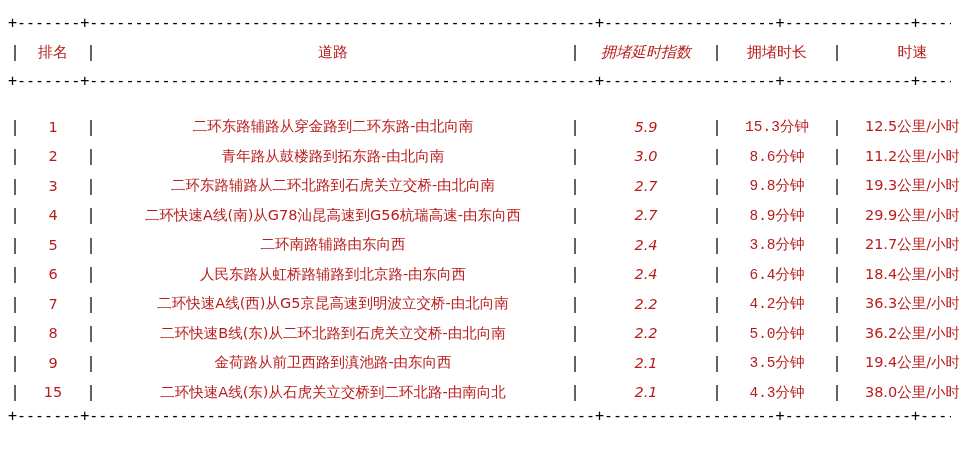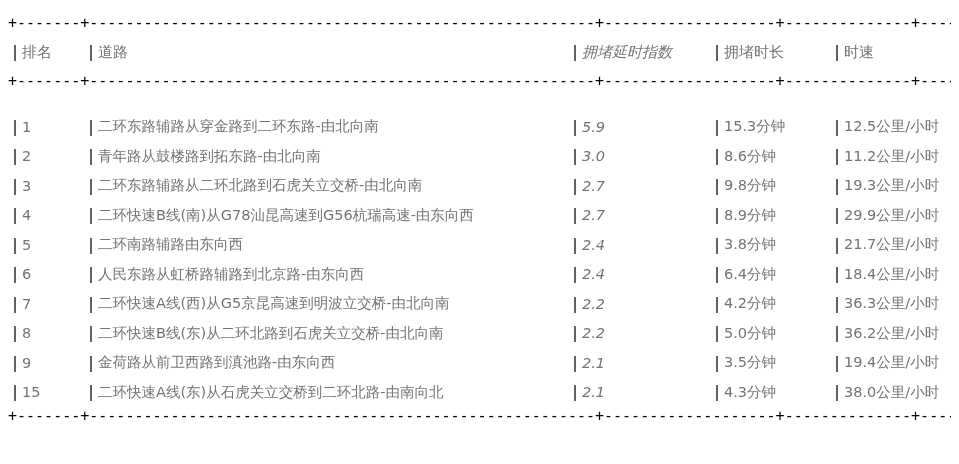--- a/index.html
+++ b/index.html
@@ -46,37 +46,38 @@
   .bar {
     font-family: "DejaVu Sans Mono", "Liberation Mono", monospace;
     font-size: 15px;
     color: #000000;
     width: 14px;
     text-align: center;
   }
   .cell {
     font-family: "DejaVu Sans", "Liberation Sans", sans-serif;
     font-size: 14.5px;
-    color: #737373;
+    color: #b91c1c;
+    text-align: center;
     white-space: nowrap;
     overflow: hidden;
   }
   .head-row td {
     height: 40px;
   }
   .spacer-row td {
     height: 22px;
   }
   .data-row td {
     height: 29.5px;
   }
   .c-rank   { width: 62px; }
   .c-road   { width: 470px; }
   .c-index  { width: 128px; font-style: italic; }
-  .c-dur    { width: 106px; }
+  .c-dur    { width: 106px; font-family: Liberation Mono, monospace; }
   .c-speed  { width: 137px; }
   .head .cell { font-size: 15px; }
 </style>
 </head>
 <body>
 
 <div class="table-wrap">
 
   <div class="rule">+-------+--------------------------------------------------------+-------------------+--------------+-----------------+</div>
 
@@ -147,21 +148,21 @@
           <td class="cell c-index">2.7</td>
           <td class="bar">|</td>
           <td class="cell c-dur">9.8分钟</td>
           <td class="bar">|</td>
           <td class="cell c-speed">19.3公里/小时</td>
         </tr>
         <tr class="data-row">
           <td class="bar">|</td>
           <td class="cell c-rank">4</td>
           <td class="bar">|</td>
-          <td class="cell c-road">二环快速B线(南)从G78汕昆高速到G56杭瑞高速-由东向西</td>
+          <td class="cell c-road">二环快速A线(南)从G78汕昆高速到G56杭瑞高速-由东向西</td>
           <td class="bar">|</td>
           <td class="cell c-index">2.7</td>
           <td class="bar">|</td>
           <td class="cell c-dur">8.9分钟</td>
           <td class="bar">|</td>
           <td class="cell c-speed">29.9公里/小时</td>
         </tr>
         <tr class="data-row">
           <td class="bar">|</td>
           <td class="cell c-rank">5</td>

